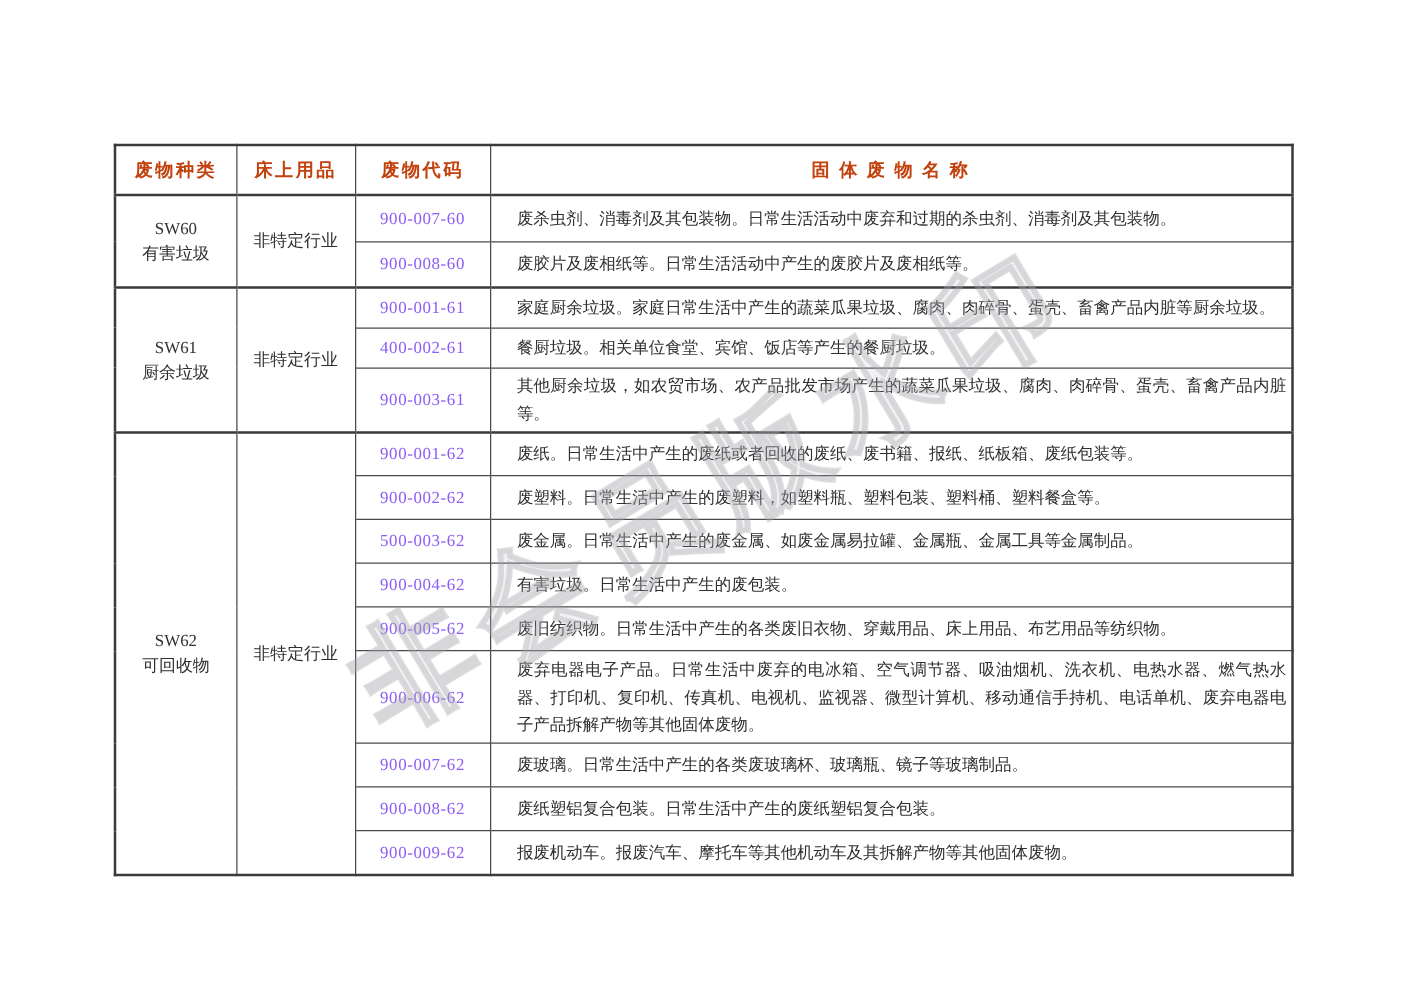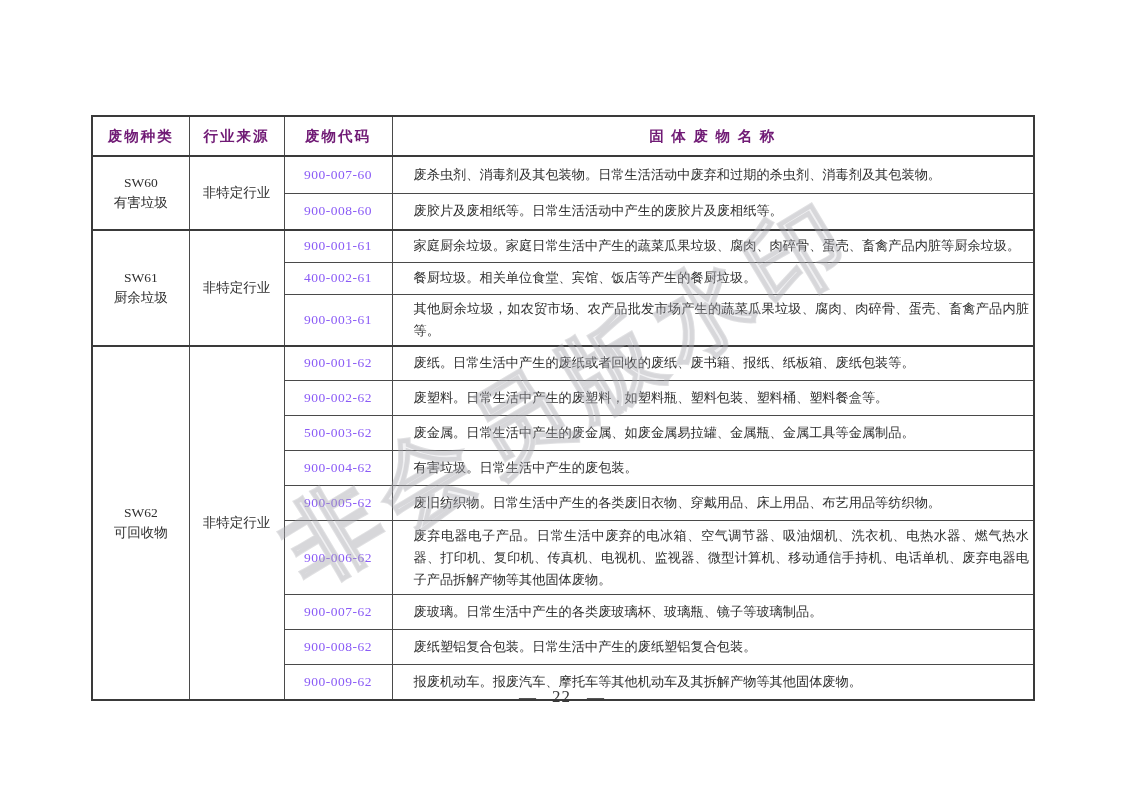--- a/index.html
+++ b/index.html
@@ -11,21 +11,21 @@
     position:absolute; left:91px; top:115px; width:944px;
     border-collapse:collapse; table-layout:fixed;
     border:2px solid #3a3a3a;
   }
   .waste-table th, .waste-table td {
     border:1px solid #4a4a4a; vertical-align:middle;
     overflow:hidden;
   }
   .waste-table thead th {
     height:36px; font-size:14.5px; font-weight:bold; letter-spacing:2px;
-    text-align:center; border-bottom:2px solid #3a3a3a; color:#701a75;
+    text-align:center; border-bottom:2px solid #3a3a3a; color:#c2410c;
   }
   tr.sec-start td { border-top:2px solid #3a3a3a; }
   td.cat, td.ind { text-align:center; font-size:13.5px; color:#2f2f2f; }
   td.cat div { line-height:20px; }
   td.code { text-align:center; font-size:13.5px; color:#8b5cf6; letter-spacing:0.5px; }
   td.name {
     text-align:justify; font-size:13.2px; color:#2f2f2f;
     padding:3px 4px 3px 21px; line-height:22px;
   }
   tr.h-hdr  { height:36px; }
@@ -57,21 +57,21 @@
   <table class="waste-table">
     <colgroup>
       <col style="width:97px">
         <col style="width:95px">
         <col style="width:108px">
         <col>
     </colgroup>
     <thead>
       <tr class="h-hdr">
         <th>废物种类</th>
-        <th>行业来源</th>
+        <th>床上用品</th>
         <th>废物代码</th>
         <th>固 体 废 物 名 称</th>
       </tr>
     </thead>
     <tbody>
 
       <tr class="sec-start h-s60">
         <td class="cat" rowspan="2">
           <div>SW60</div>
           <div>有害垃圾</div>
@@ -140,17 +140,14 @@
         <td class="code">900-008-62</td>
         <td class="name">废纸塑铝复合包装。日常生活中产生的废纸塑铝复合包装。</td>
       </tr>
       <tr class="h-s62">
         <td class="code">900-009-62</td>
         <td class="name">报废机动车。报废汽车、摩托车等其他机动车及其拆解产物等其他固体废物。</td>
       </tr>
     </tbody>
   </table>
 
-  <div class="footer">
-    <span>—</span><span class="num">22</span><span>—</span>
-  </div>
 
 </div>
 
 </body></html>

